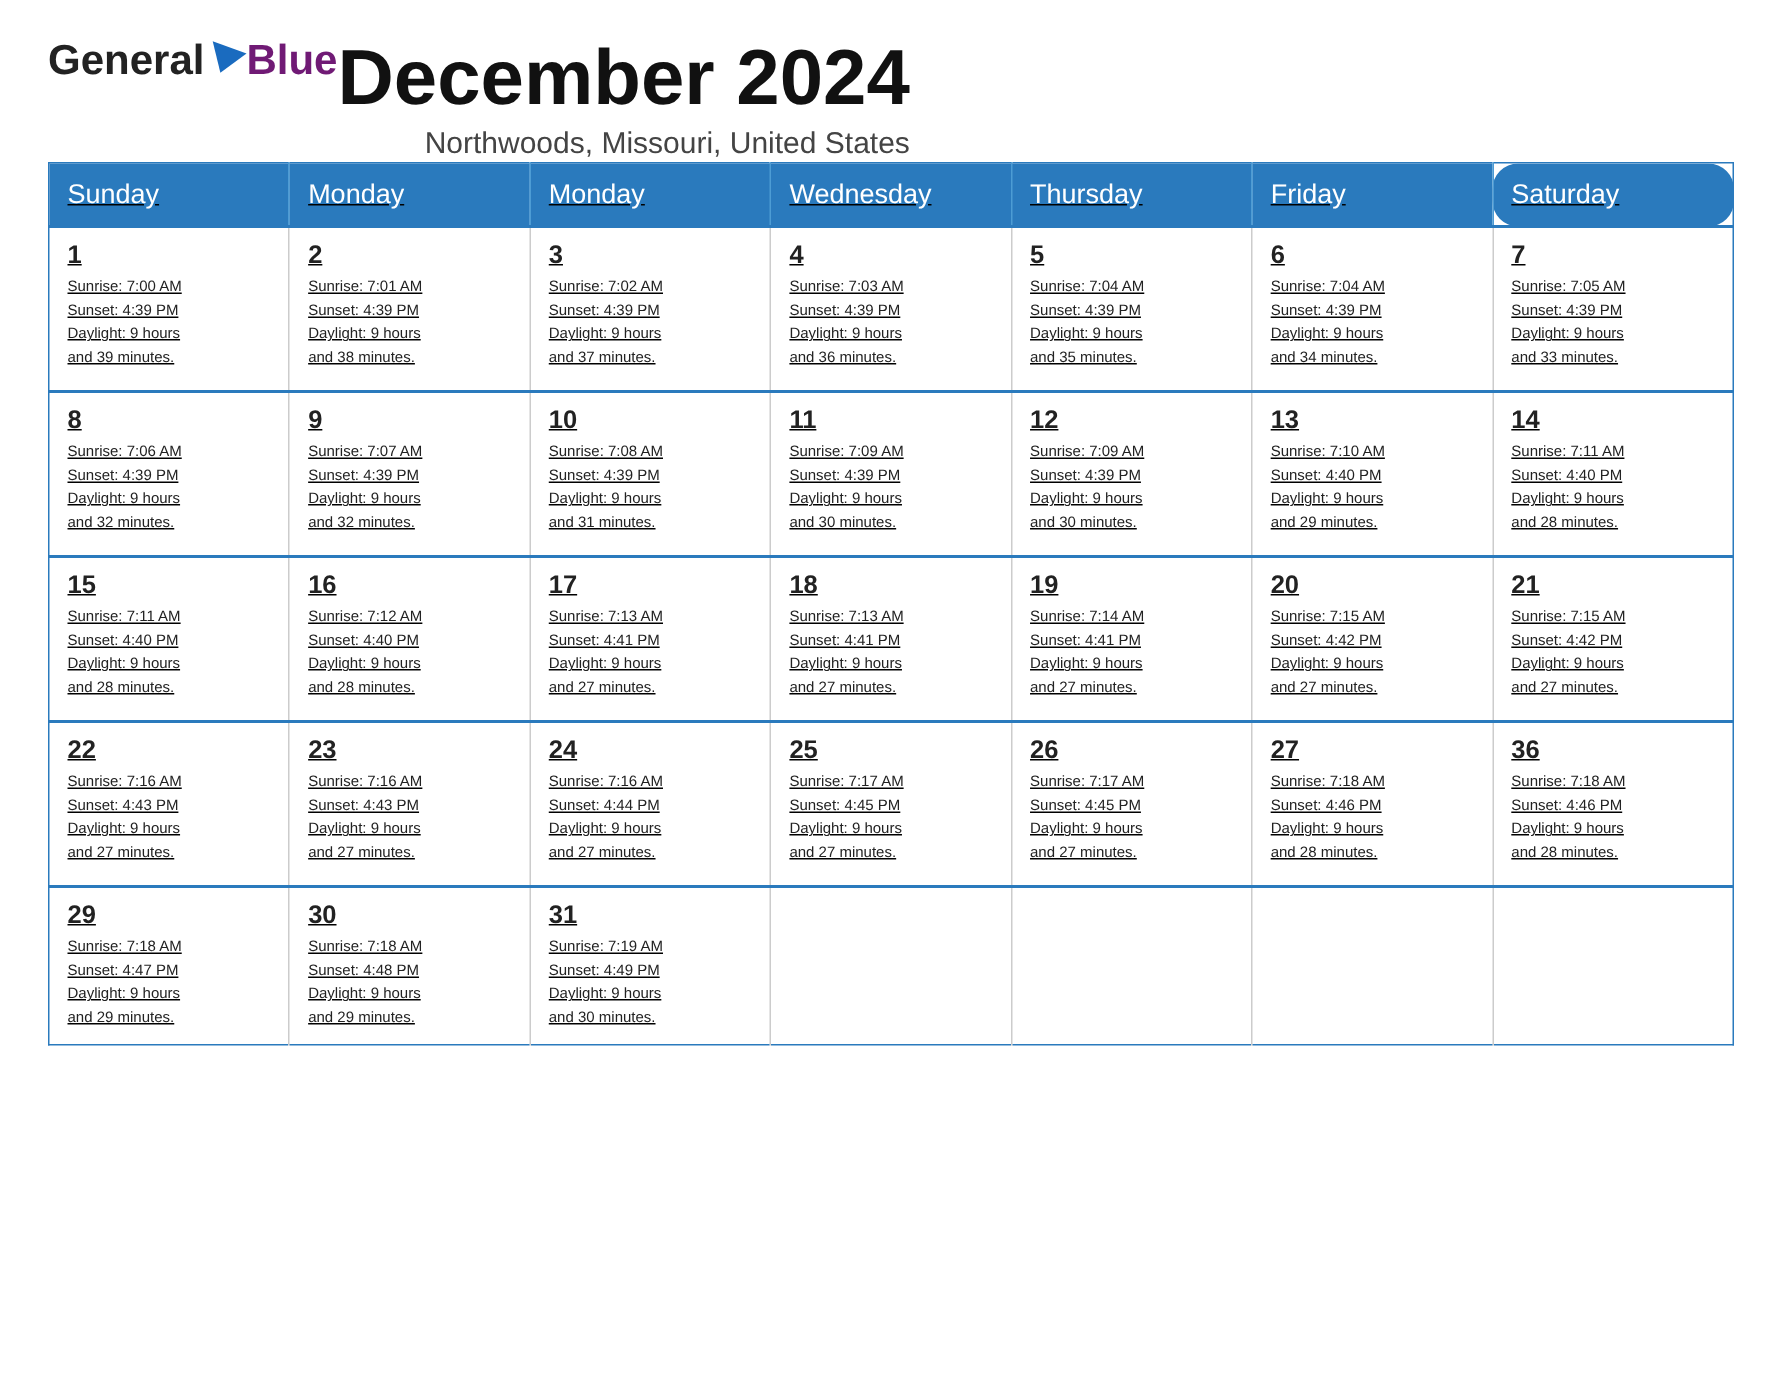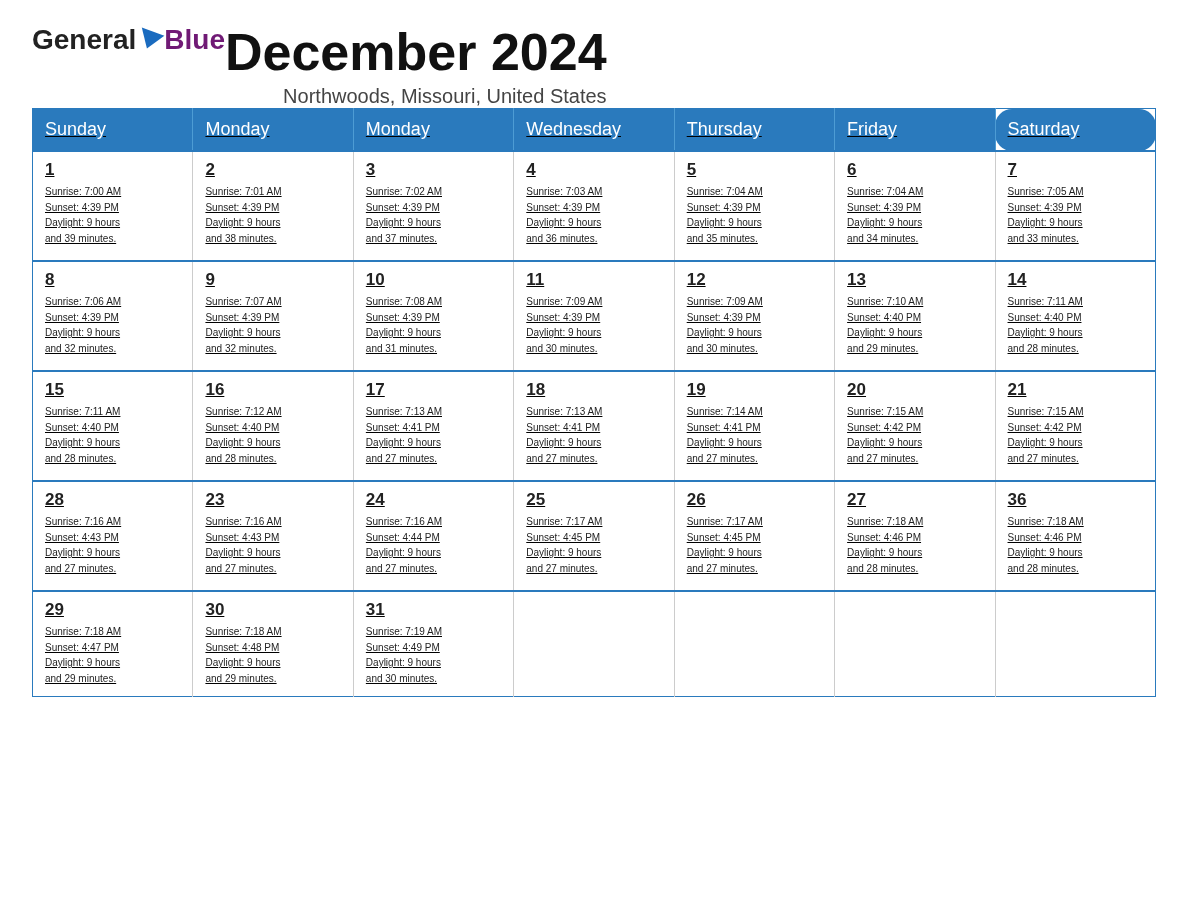--- a/index.html
+++ b/index.html
@@ -219,21 +219,21 @@
           <span class="day-number">20</span>
           <div class="day-info">Sunrise: 7:15 AM<br>Sunset: 4:42 PM<br>Daylight: 9 hours<br>and 27 minutes.</div>
         </td>
         <td>
           <span class="day-number">21</span>
           <div class="day-info">Sunrise: 7:15 AM<br>Sunset: 4:42 PM<br>Daylight: 9 hours<br>and 27 minutes.</div>
         </td>
       </tr>
       <tr>
         <td>
-          <span class="day-number">28</span>
+          <span class="day-number">22</span>
           <div class="day-info">Sunrise: 7:16 AM<br>Sunset: 4:43 PM<br>Daylight: 9 hours<br>and 27 minutes.</div>
         </td>
         <td>
           <span class="day-number">23</span>
           <div class="day-info">Sunrise: 7:16 AM<br>Sunset: 4:43 PM<br>Daylight: 9 hours<br>and 27 minutes.</div>
         </td>
         <td>
           <span class="day-number">24</span>
           <div class="day-info">Sunrise: 7:16 AM<br>Sunset: 4:44 PM<br>Daylight: 9 hours<br>and 27 minutes.</div>
         </td>

